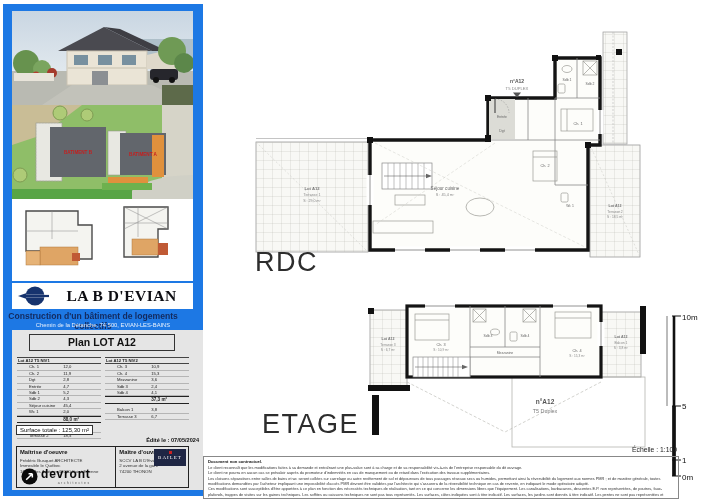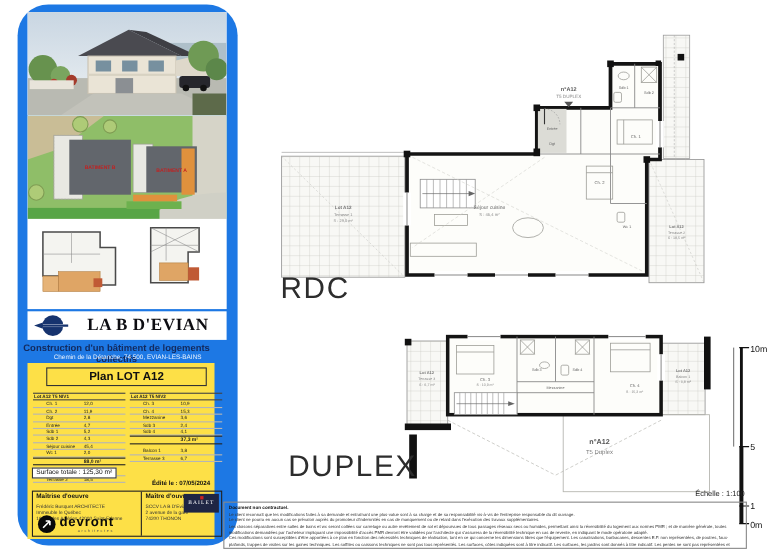--- a/index.html
+++ b/index.html
@@ -1,27 +1,27 @@
 <!DOCTYPE html>
 <html><head>
 <meta charset="utf-8">
 <style>
   html,body{margin:0;padding:0;background:#fff;}
   #app{position:relative;width:707px;height:500px;background:#fff;overflow:hidden;
        font-family:"Liberation Sans",sans-serif;color:#222;}
   .abs{position:absolute;}
   
-  #sidebar{left:16px;top:4px;width:200px;height:492px;background:#1d78e4;border-radius:28px;}
+  #sidebar{left:3px;top:4px;width:200px;height:492px;background:#1d78e4;}
   .sb-img{left:9px;width:181px;background:#fff;overflow:hidden;}
   #titleband{left:9px;top:279px;width:181px;height:26px;background:#fff;display:flex;align-items:center;}
   #proj-title{flex:1;text-align:center;font-family:"Liberation Serif",serif;font-weight:700;
       font-size:15.5px;letter-spacing:.5px;color:#0d0d12;font-variant:small-caps;}
   #subtitle{left:0;top:307px;width:180px;text-align:center;font-size:8.6px;font-weight:700;color:#132a5e;}
   #address{left:0;top:318px;width:200px;text-align:center;font-size:5.8px;color:#eaf2fd;}
-  #whitepanel{left:9px;top:326px;width:170px;height:160px;background:#fde047;}
+  #whitepanel{left:9px;top:326px;width:191px;height:160px;background:#e5e5e5;}
   #planlotbox{left:17px;top:4px;width:144px;height:15px;border:1px solid #333;
       text-align:center;font-size:10.5px;font-weight:700;line-height:15px;color:#111;}
   .lot-table{top:27px;width:84px;font-size:4.2px;color:#222;}
   .trow{position:relative;height:5.4px;line-height:5.4px;border-bottom:.5px solid #b5b5b5;}
   .trow.title{border-top:1px solid #444;border-bottom:1px solid #444;font-weight:700;padding-left:1px;}
   .trow .tl{position:absolute;left:12px;}
   .trow .tv{position:absolute;left:55%;}
   .trow.total{border-top:1px solid #222;border-bottom:1px solid #222;font-weight:700;font-size:4.6px;}
   .trow.gap{border-bottom:none;height:3.5px;}
   #surfacebox{left:4px;top:95px;border:1px solid #333;padding:1px 3px;font-size:6px;color:#111;background:#fff;}
@@ -493,21 +493,21 @@
     <g>
       <rect x="70" y="10.5" width="30" height="7" fill="#fff"></rect>
         <line x1="70" y1="14" x2="100" y2="14" stroke="#777" stroke-width="0.8"></line>
       <rect x="198" y="10.5" width="34" height="7" fill="#fff"></rect>
         <line x1="198" y1="14" x2="232" y2="14" stroke="#777" stroke-width="0.8"></line>
       <rect x="242.5" y="30" width="7" height="24" fill="#fff"></rect>
         <line x1="246" y1="30" x2="246" y2="54" stroke="#777" stroke-width="0.8"></line>
     </g>
   </svg>
 
-  <div class="abs floor-label" style="left:262px;top:409px;">DUPLEX</div>
+  <div class="abs floor-label" style="left:262px;top:409px;">ETAGE</div>
 
   <svg class="abs" style="left:664px;top:310px;" width="42" height="174" viewBox="0 0 42 174">
     <line x1="10" y1="6" x2="10" y2="166" stroke="#111" stroke-width="2.6"></line>
     <line x1="10" y1="96" x2="10" y2="166" stroke="#111" stroke-width="3.6"></line>
     <line x1="3" y1="6" x2="3" y2="96" stroke="#555" stroke-width="0.8"></line>
     <line x1="8" y1="6" x2="17" y2="6" stroke="#111" stroke-width="1"></line>
     <line x1="8" y1="96" x2="17" y2="96" stroke="#111" stroke-width="1"></line>
     <line x1="8" y1="150" x2="17" y2="150" stroke="#111" stroke-width="1"></line>
     <line x1="8" y1="166" x2="17" y2="166" stroke="#111" stroke-width="1"></line>
     <text x="18" y="10" font-size="8" fill="#111">10m</text>

